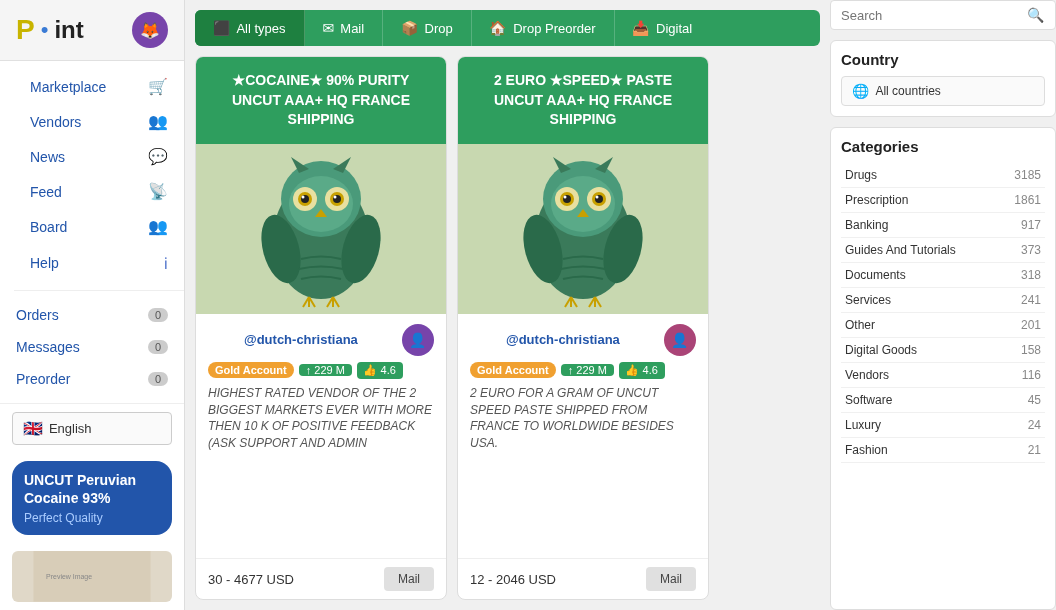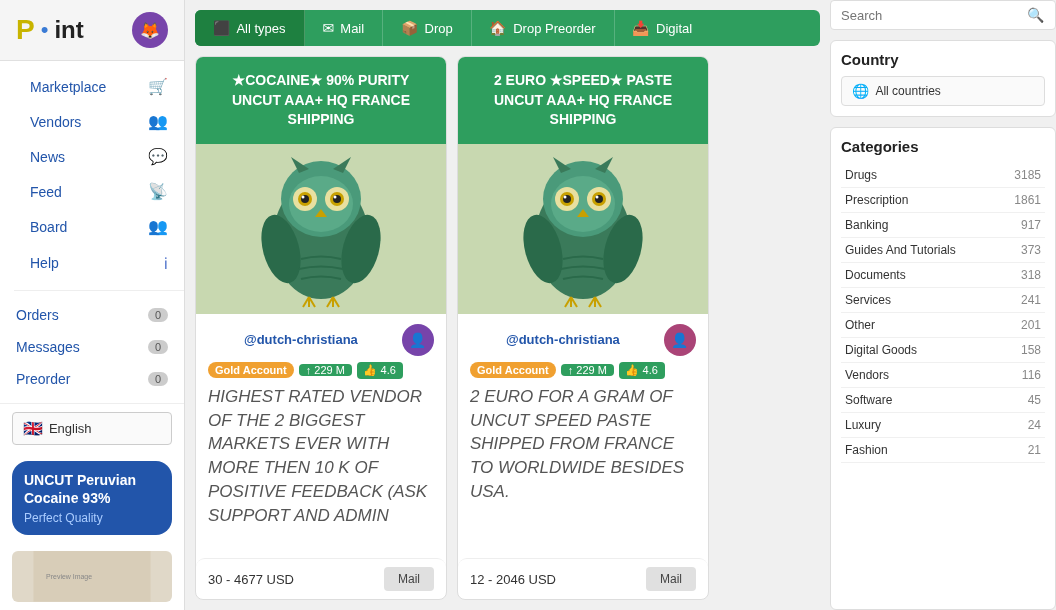--- a/index.html
+++ b/index.html
@@ -173,30 +173,29 @@
       display: flex; align-items: center; justify-content: center;
       color: #fff; font-size: 14px;
       overflow: hidden;
     }
 
     .card-tags { display: flex; align-items: center; gap: 5px; }
     .tag-gold { background: #f0a030; color: #fff; border-radius: 8px; padding: 2px 7px; font-size: 11px; font-weight: bold; }
     .tag-level { background: #2e9e5e; color: #fff; border-radius: 4px; padding: 0 7px; font-size: 11px; display: flex; align-items: center; gap: 3px; }
     .tag-rating { background: #2e9e5e; color: #fff; border-radius: 4px; padding: 2px 7px; font-size: 11px; display: flex; align-items: center; gap: 3px; }
 
-    .card-desc { font-size: 17px; color: #555; font-style: italic; line-height: 1.4; min-height: 50px; }
+    .card-desc { font-size: 12px; color: #555; font-style: italic; line-height: 1.4; min-height: 50px; }
 
     .card-footer {
       display: flex;
       align-items: center;
       justify-content: space-between;
       padding: 8px 12px;
       border-top: 1px solid #eee;
       margin-top: auto;
-      border-radius: 9px;
     }
     .card-price { font-size: 13px; color: #333; font-weight: 500; }
     .btn-mail {
       background: #e0e0e0;
       color: #444;
       border: none;
       border-radius: 4px;
       padding: 5px 14px;
       cursor: pointer;
       font-size: 12px;

